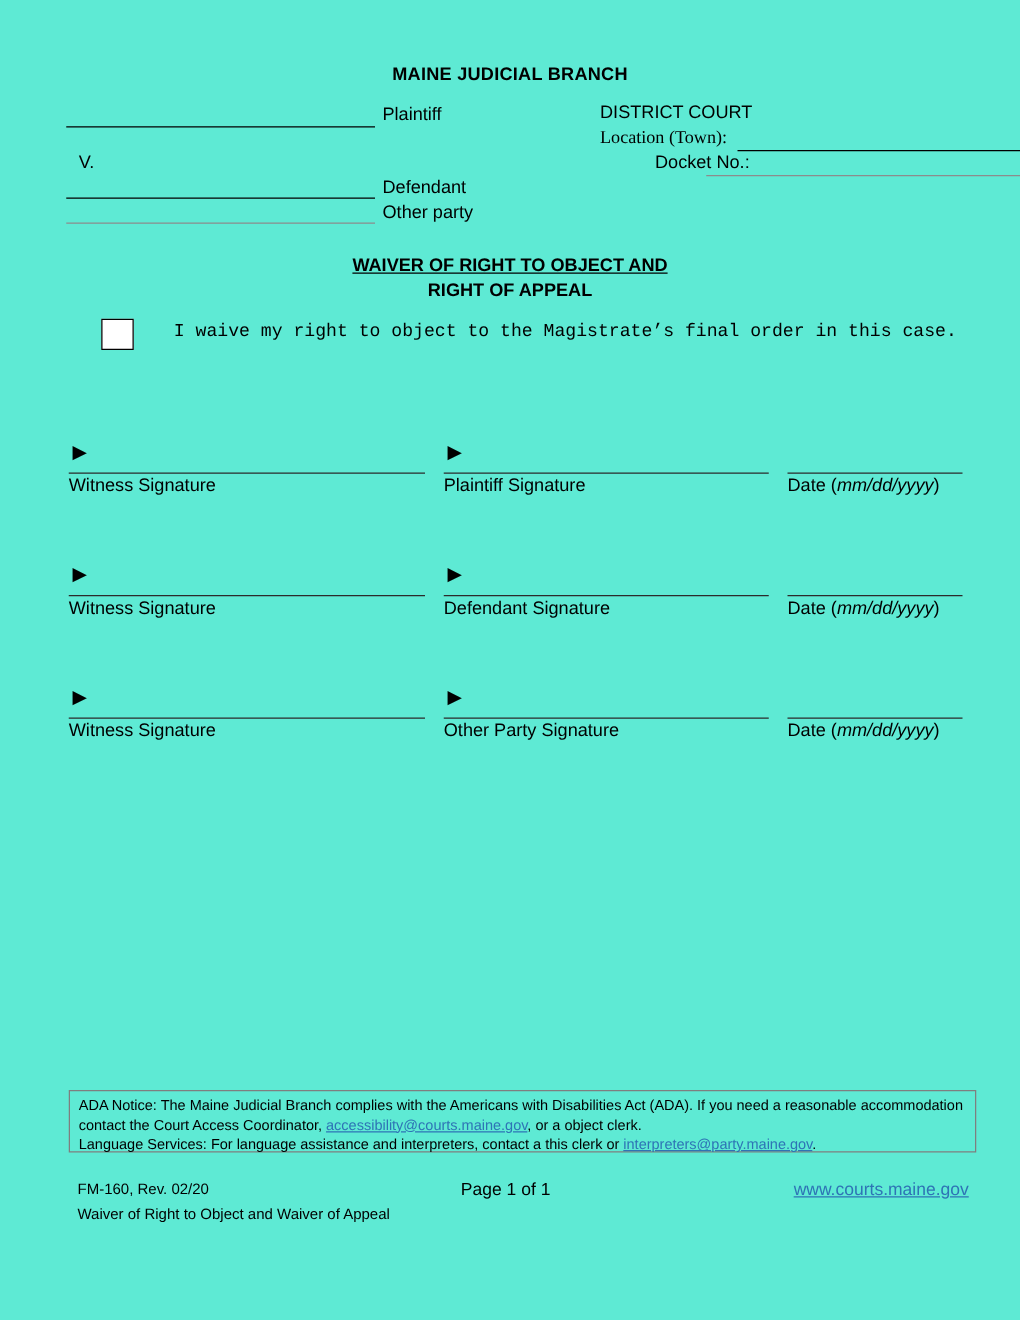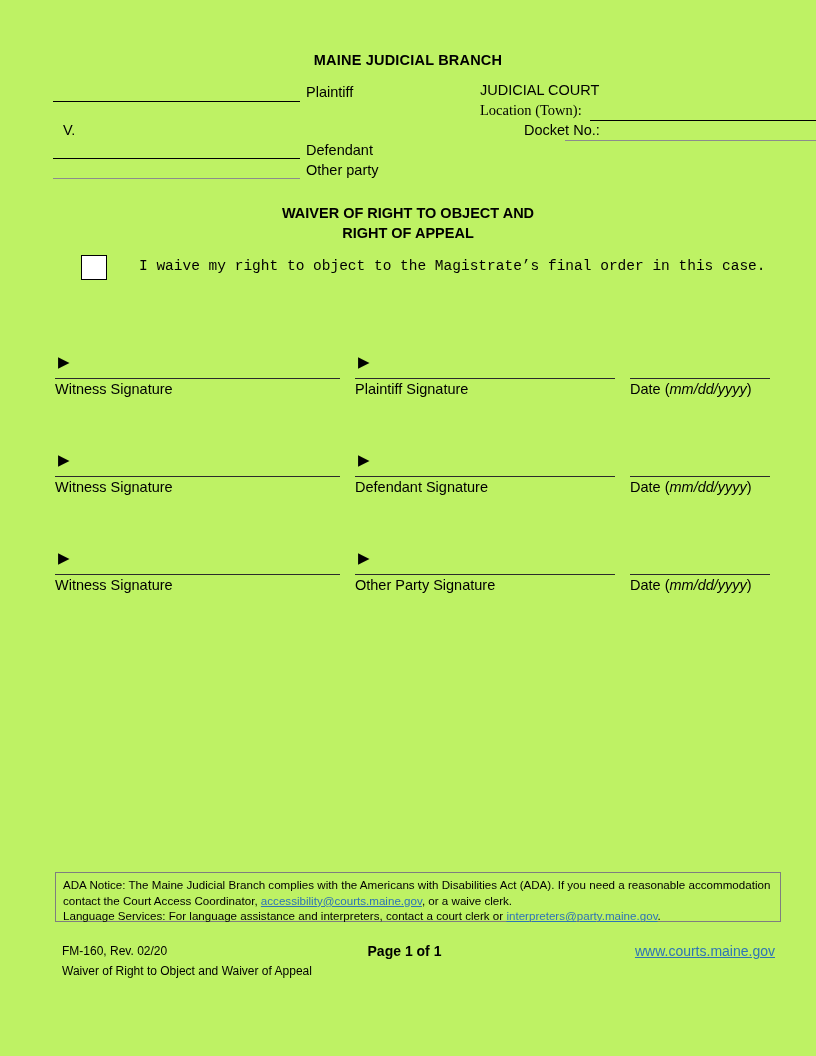--- a/index.html
+++ b/index.html
@@ -14,21 +14,21 @@
     font-family: "Liberation Sans", sans-serif;
     color: #000000;
     overflow: hidden;
   }
 
   .page {
     position: absolute;
     left: 0; top: 0;
     width: 816px;
     height: 1056px;
-    background: #bef264;
+    background: #5eead4;
   }
 
   
   .doc-title {
     position: absolute;
     left: 0; top: 52px;
     width: 816px;
     text-align: center;
     font-size: 14.5px;
     font-weight: bold;
@@ -191,21 +191,20 @@
     line-height: 20px;
   }
   .foot-center {
     position: absolute;
     left: 0;
     top: 0;
     width: 809px;
     text-align: center;
     font-size: 14px;
     line-height: 20px;
-    font-weight: bold;
   }
   .foot-right {
     position: absolute;
     right: 41px;
     top: 0;
     font-size: 14px;
     line-height: 20px;
     color: #2e74b5;
     text-decoration: underline;
   }
@@ -228,31 +227,31 @@
 
       <div class="cap-line" style="top:76px;"></div>
       <div class="cap-label" style="left:253px; top:60px;">Defendant</div>
 
       <div class="cap-line grey" style="top:96px;"></div>
       <div class="cap-label" style="left:253px; top:80px;">Other party</div>
     </div>
 
     <div class="cap-right">
 
-      <div class="rtext" style="top:0px;">JUDICIAL COURT</div>
+      <div class="rtext" style="top:0px;">DISTRICT COURT</div>
 
       <div class="rtext" style="top:20px;font-family:Liberation Serif, serif;">Location (Town):</div>
       <div class="fill-line" style="left:110px; top:38px; width:232px;"></div>
 
       <div class="rtext" style="top:40px;margin-left:44px;">Docket No.:</div>
       <div class="fill-line grey" style="left:85px; top:58px; width:257px;"></div>
     </div>
   </div>
 
-  <div class="form-title" style="top:203px;">WAIVER OF RIGHT TO OBJECT AND</div>
+  <div class="form-title" style="top:203px;text-decoration:underline;">WAIVER OF RIGHT TO OBJECT AND</div>
   <div class="form-title" style="top:223px;">RIGHT OF APPEAL</div>
 
   <div class="check-row" style="top:255px;">
     <div class="checkbox"></div>
     <div class="check-text">I waive my right to object to the Magistrate’s final order in this case.</div>
   </div>
 
 
   <div class="sig-row" style="top:358px;">
 
@@ -308,22 +307,22 @@
       <div class="sig-label">Other Party Signature</div>
     </div>
 
     <div class="sig-cell" style="left:630px; width:140px;">
       <div class="sig-line" style="width:140px;"></div>
       <div class="sig-label"><span>Date (</span><i>mm/dd/yyyy</i><span>)</span></div>
     </div>
   </div>
 
   <div class="ada-box">
-    <div class="ada-line"><b>ADA Notice:</b><span> The Maine Judicial Branch complies with the Americans with Disabilities Act (ADA). If you need a reasonable accommodation contact the Court Access Coordinator, </span><a class="lnk" href="#">accessibility@courts.maine.gov</a><span>, or a waive clerk.</span></div>
-    <div class="ada-line"><b>Language Services:</b><span> For language assistance and interpreters, contact a court clerk or </span><a class="lnk" href="#">interpreters@party.maine.gov</a><span>.</span></div>
+    <div class="ada-line"><b>ADA Notice:</b><span> The Maine Judicial Branch complies with the Americans with Disabilities Act (ADA). If you need a reasonable accommodation contact the Court Access Coordinator, </span><a class="lnk" href="#">accessibility@courts.maine.gov</a><span>, or a object clerk.</span></div>
+    <div class="ada-line"><b>Language Services:</b><span> For language assistance and interpreters, contact a this clerk or </span><a class="lnk" href="#">interpreters@party.maine.gov</a><span>.</span></div>
   </div>
 
   <div class="footer">
     <div class="foot-left">
       <div>FM-160, Rev. 02/20</div>
       <div>Waiver of Right to Object and Waiver of Appeal</div>
     </div>
     <div class="foot-center">Page 1 of 1</div>
     <a class="foot-right" href="#">www.courts.maine.gov</a>
   </div>

